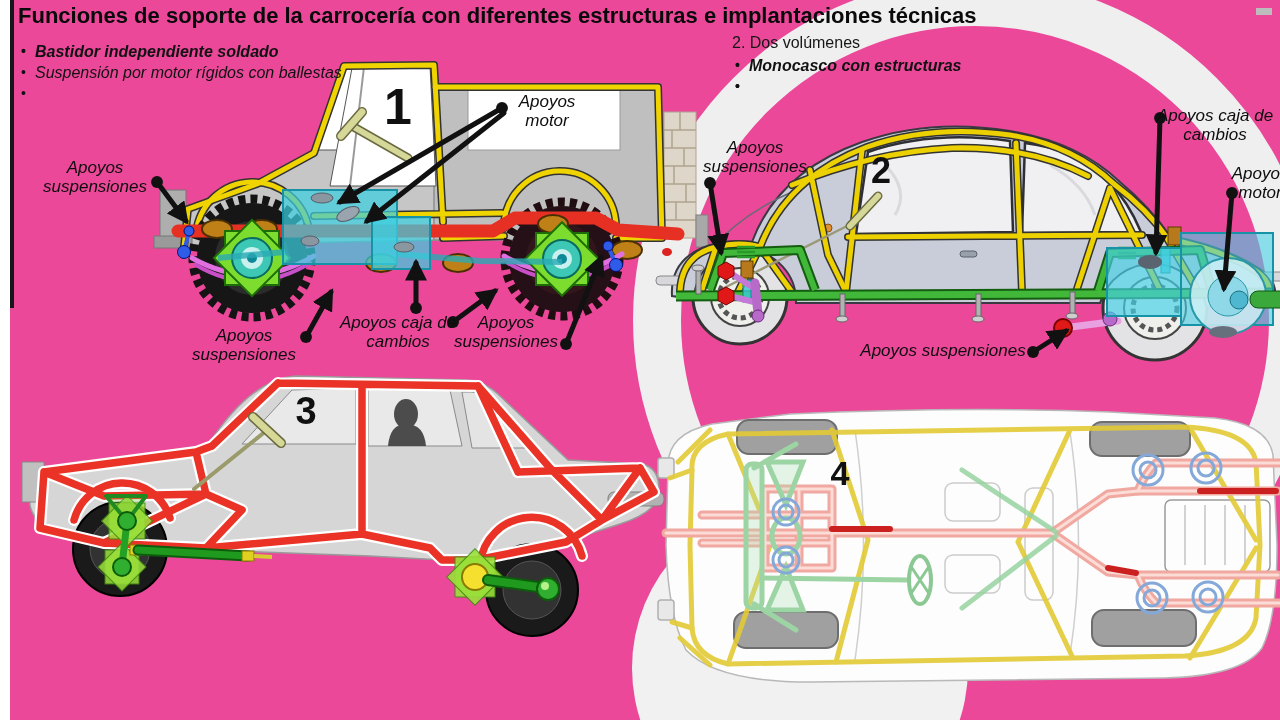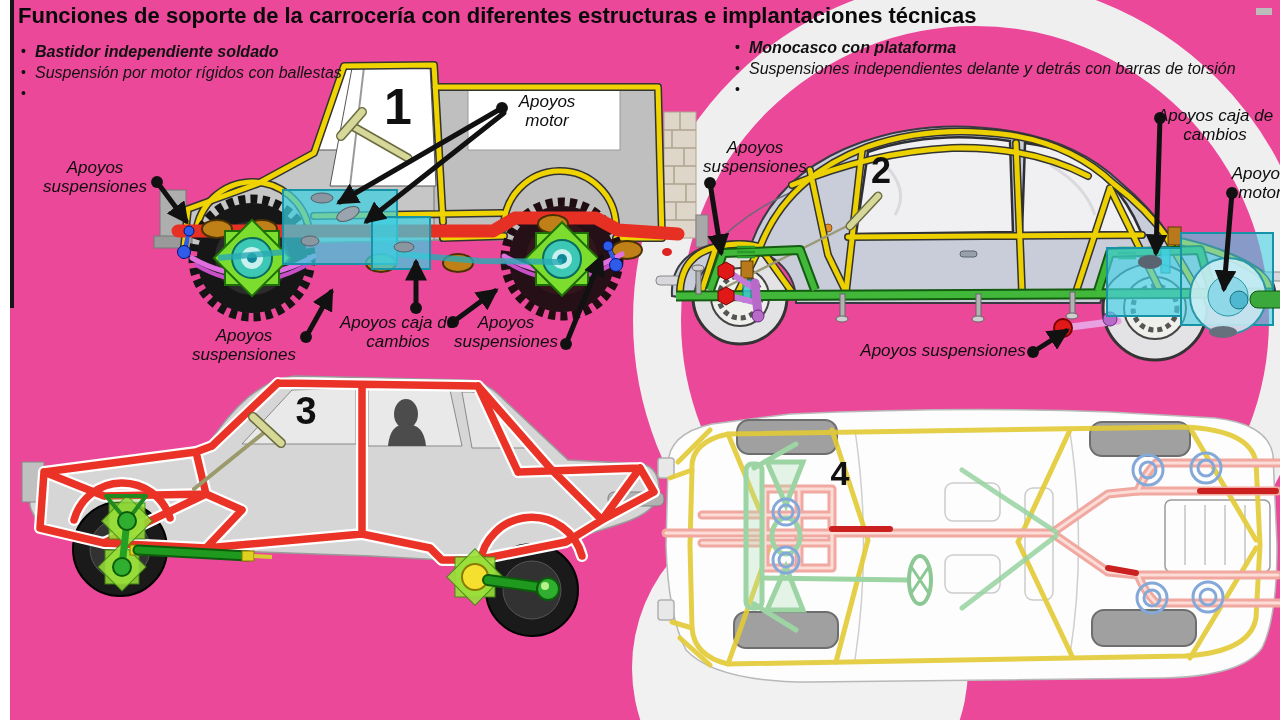--- a/index.html
+++ b/index.html
@@ -426,23 +426,24 @@
 
   <div class="textblock" style="left:8px;top:38px;">
     <ul>
       <li class="b"><span class="dot">•</span><span>Bastidor independiente soldado</span></li>
       <li><span class="dot">•</span><span>Suspensión por motor rígidos con ballestas</span></li>
       <li><span class="dot">•</span></li>
     </ul>
   </div>
 
   <div class="textblock" style="left:722px;top:34px;">
+    <div class="head">2. Dos volúmenes</div>
     <ul>
-      <li class="b"><span class="dot">•</span><span>Monocasco con plataforma</span></li>
-      <li><span class="dot">•</span><span>Suspensiones independientes delante y detrás con barras de torsión</span></li>
+      <li class="b"><span class="dot">•</span><span>Monocasco con estructuras</span></li>
+      <li><span class="dot">•</span></li>
       <li><span class="dot">•</span></li>
     </ul>
   </div>
 
   <div class="fig" id="f1" style="left:388px;top:107px;">1</div>
   <div class="fig" id="f2" style="left:871px;top:171px;">2</div>
   <div class="fig" id="f3" style="left:296px;top:411px;">3</div>
   <div class="fig" id="f4" style="left:830px;top:473px;">4</div>
 
   <div class="lbl" style="left:537px;top:92px;width:90px;">Apoyos motor</div>

